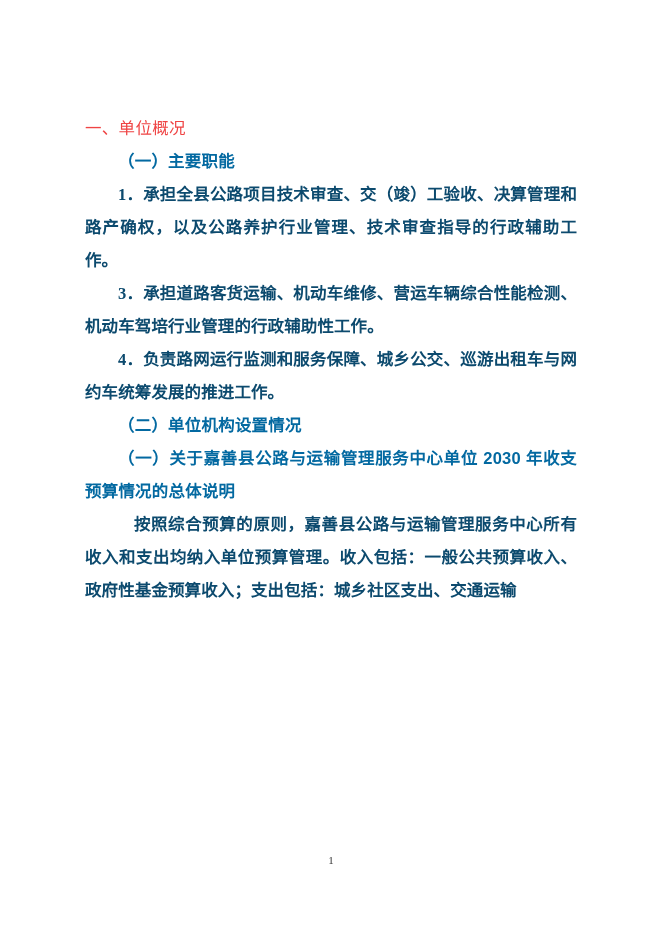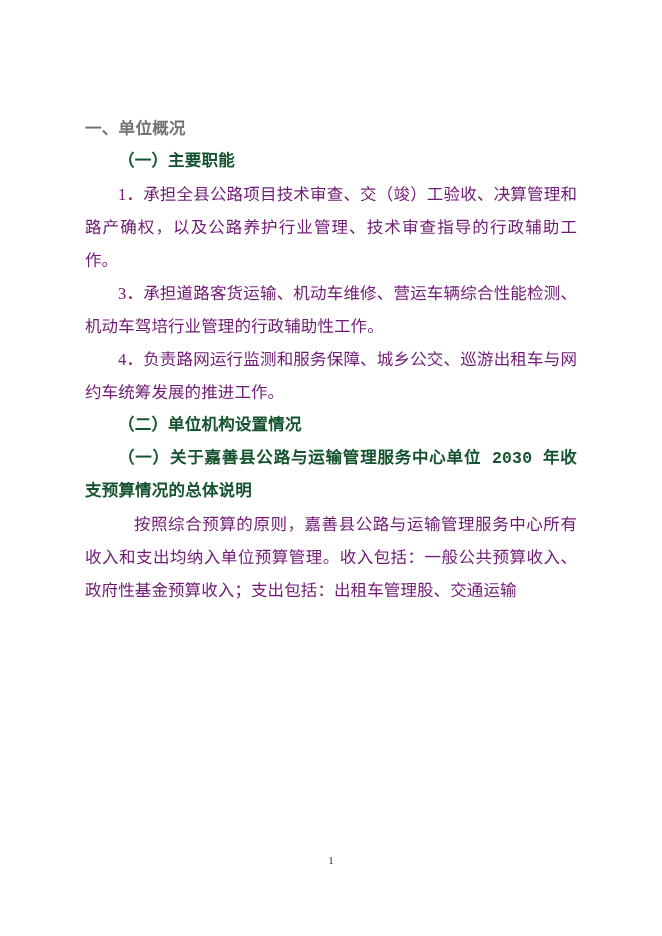--- a/index.html
+++ b/index.html
@@ -18,51 +18,51 @@
   }
   .content {
     position: absolute;
     left: 85px;
     top: 112px;
     width: 492px;
   }
   
   .h-major {
     font-family: "Liberation Sans", "DejaVu Sans", sans-serif;
-    font-weight: bold;
+    font-weight: normal;
     font-size: 16.5px;
     line-height: 33px;
-    color: #737373;
+    color: #ef4444;
     letter-spacing: 0.3px;
     text-indent: 0;
     white-space: nowrap;
   }
   
   .h-sub {
-    font-family: Liberation Mono, monospace;
+    font-family: Liberation Sans, sans-serif;
     font-weight: bold;
     font-size: 16.5px;
     line-height: 33px;
-    color: #14532d;
+    color: #0369a1;
     text-indent: 33px;
     letter-spacing: 0.2px;
   }
   .h-sub.wrap {
     text-indent: 33px;
     white-space: normal;
     text-align: justify;
     text-justify: inter-ideograph;
   }
   
   .para {
     font-family: "Liberation Serif", "DejaVu Serif", serif;
-    font-weight: normal;
+    font-weight: bold;
     font-size: 16.5px;
     line-height: 33px;
-    color: #701a75;
+    color: #0c4a6e;
     text-indent: 33px;
     text-align: justify;
     text-justify: inter-ideograph;
     letter-spacing: 0.1px;
     margin: 0;
   }
   .para.deep {
     text-indent: 49px;
   }
   
@@ -95,19 +95,19 @@
 
     <p class="para">4．负责路网运行监测和服务保障、城乡公交、巡游出租车与网约车统筹发展的推进工作。</p>
 
 
     <div class="h-sub">（二）单位机构设置情况</div>
 
 
 
     <div class="h-sub wrap">（一）关于嘉善县公路与运输管理服务中心单位 2030 年收支预算情况的总体说明</div>
 
-    <p class="para deep">按照综合预算的原则，嘉善县公路与运输管理服务中心所有收入和支出均纳入单位预算管理。收入包括：一般公共预算收入、政府性基金预算收入；支出包括：出租车管理股、交通运输</p>
+    <p class="para deep">按照综合预算的原则，嘉善县公路与运输管理服务中心所有收入和支出均纳入单位预算管理。收入包括：一般公共预算收入、政府性基金预算收入；支出包括：城乡社区支出、交通运输</p>
 
   </div>
 
   <div class="page-number">1</div>
 
 </div>
 
 </body></html>

